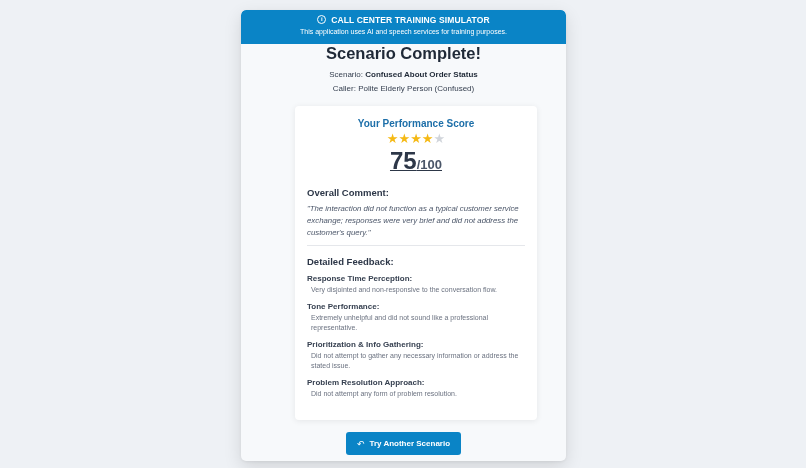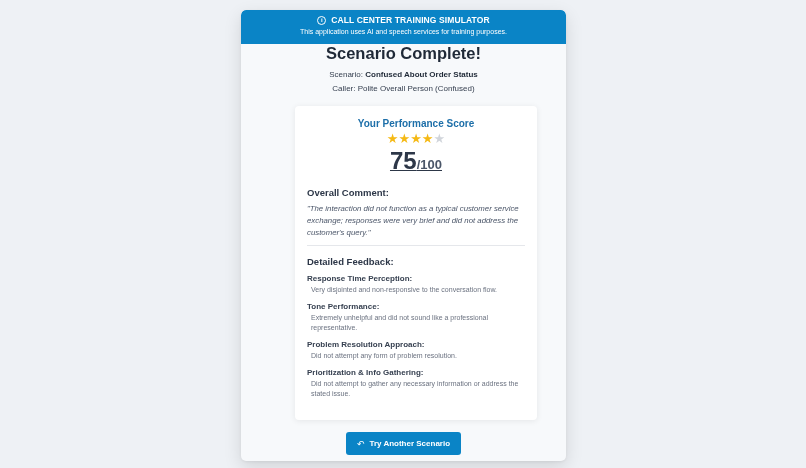--- a/index.html
+++ b/index.html
@@ -24,21 +24,21 @@
     color: #ffffff;
     height: 34px;
     text-align: center;
     padding-top: 5px;
     border-radius: 5px 5px 0 0;
   }
   .banner-title {
     font-size: 8.5px;
     font-weight: bold;
     letter-spacing: 0.1px;
-    display: flex; align-items: center; justify-content: center; gap: 5px;
+    display: flex; justify-content: center; gap: 5px;
   }
   .info-icon {
     display: inline-block;
     width: 9px; height: 9px;
     border: 1px solid #ffffff;
     border-radius: 50%;
     font-size: 6px; line-height: 7px;
     text-align: center; font-weight: bold;
   }
   .banner-sub { font-size: 7px; margin-top: 3px; }
@@ -103,21 +103,21 @@
       <span>CALL CENTER TRAINING SIMULATOR</span>
     </div>
     <div class="banner-sub">This application uses AI and speech services for training purposes.</div>
   </div>
 
   <div class="heading">Scenario Complete!</div>
   <div class="meta scenario">
     <span>Scenario: </span><b>Confused About Order Status</b>
   </div>
   <div class="meta caller">
-    <span>Caller: </span><span>Polite Overall Person (Confused)</span>
+    <span>Caller: </span><span>Polite Elderly Person (Confused)</span>
   </div>
 
   <div class="card">
     <div class="score-title">Your Performance Score</div>
     <div class="stars">
       <span class="star-on">★</span><span class="star-on">★</span><span class="star-on">★</span><span class="star-on">★</span><span class="star-off">★</span>
     </div>
     <div class="score">
       <span class="score-num">75</span><span class="score-den">/100</span>
     </div>
@@ -130,26 +130,26 @@
 
     <div class="fb-item">
       <div class="fb-label">Response Time Perception:</div>
       <div class="fb-text">Very disjointed and non-responsive to the conversation flow.</div>
     </div>
     <div class="fb-item">
       <div class="fb-label">Tone Performance:</div>
       <div class="fb-text">Extremely unhelpful and did not sound like a professional representative.</div>
     </div>
     <div class="fb-item">
+      <div class="fb-label">Prioritization &amp; Info Gathering:</div>
+      <div class="fb-text">Did not attempt to gather any necessary information or address the stated issue.</div>
+    </div>
+    <div class="fb-item">
       <div class="fb-label">Problem Resolution Approach:</div>
       <div class="fb-text">Did not attempt any form of problem resolution.</div>
-    </div>
-    <div class="fb-item">
-      <div class="fb-label">Prioritization &amp; Info Gathering:</div>
-      <div class="fb-text">Did not attempt to gather any necessary information or address the stated issue.</div>
     </div>
   </div>
 
   <button class="btn">
     <span class="undo-icon">↶</span>
     <span>Try Another Scenario</span>
   </button>
 </div>
 
 </body></html>

